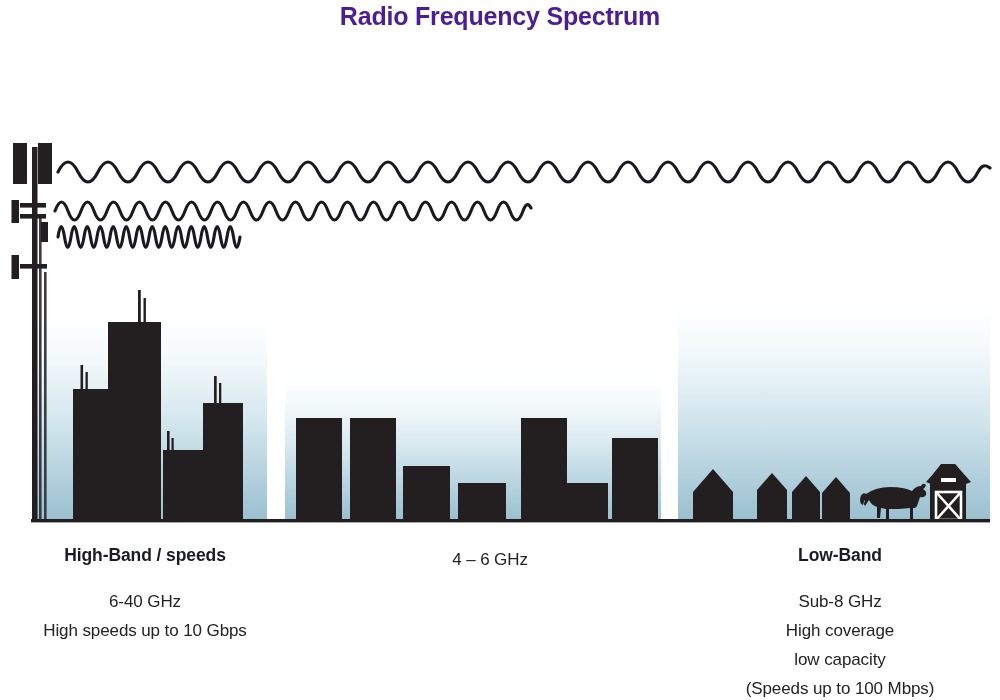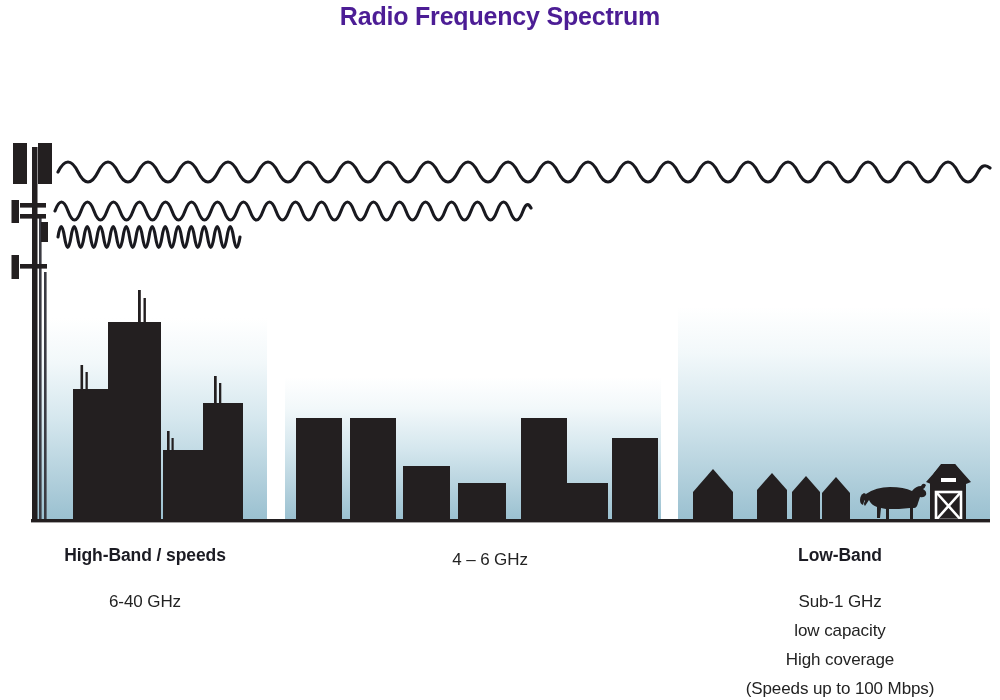--- a/index.html
+++ b/index.html
@@ -177,28 +177,29 @@
     </g>
 
     <rect x="31" y="519" width="959" height="3.4" fill="#231f20"></rect>
   </svg>
 
   <div class="caption-row">
 
     <div class="col col-1">
       <div class="col-head">High-Band / speeds</div>
       <div class="col-line">6-40 GHz</div>
+      <div class="col-line">High speeds up to 10 Gbps</div>
     </div>
 
     <div class="col col-2">
       <div class="col-line">4 – 6 GHz</div>
     </div>
 
     <div class="col col-3">
       <div class="col-head">Low-Band</div>
-      <div class="col-line">Sub-1 GHz</div>
+      <div class="col-line">Sub-8 GHz</div>
+      <div class="col-line">High coverage</div>
       <div class="col-line">low capacity</div>
-      <div class="col-line">High coverage</div>
       <div class="col-line">(Speeds up to 100 Mbps)</div>
     </div>
 
   </div>
 </div>
 
 </body></html>

